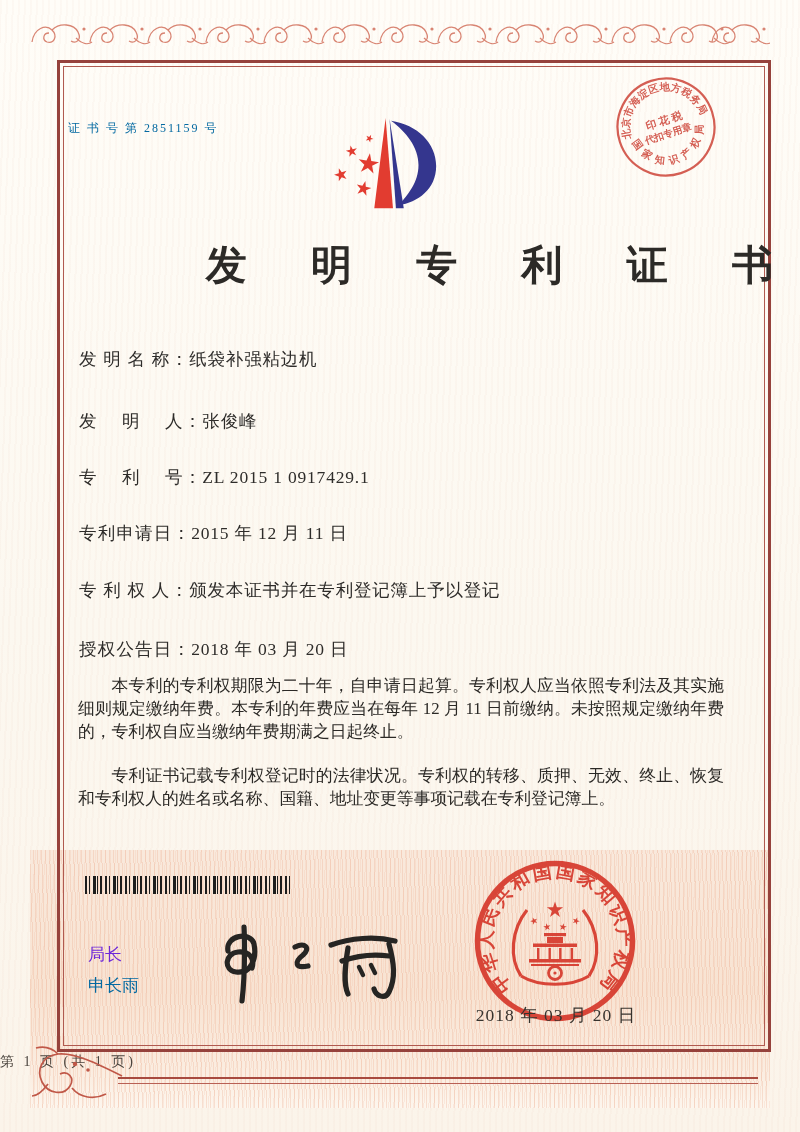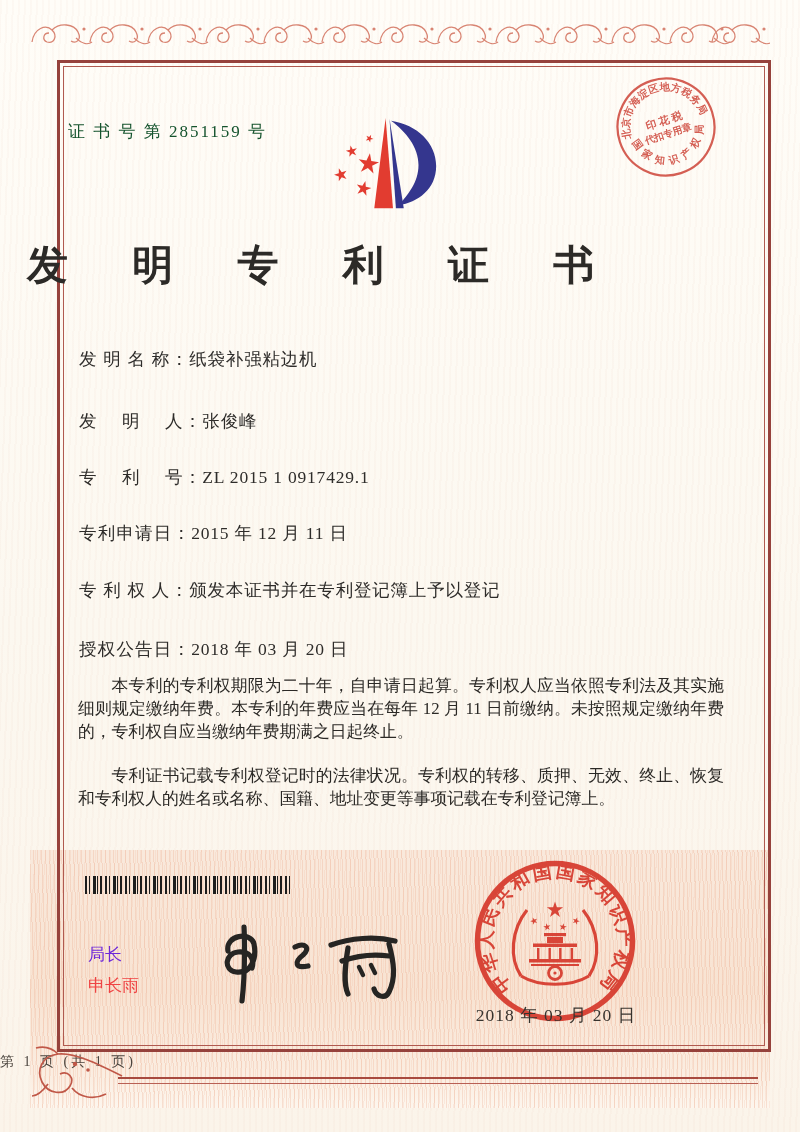--- a/index.html
+++ b/index.html
@@ -24,26 +24,26 @@
       repeating-linear-gradient(-86deg, rgba(240,185,160,.22) 0 1px, rgba(255,255,255,0) 1px 5px),
       linear-gradient(180deg,#f9e9dc 0%,#f8e3d2 55%,#fbeee2 88%,#fdf6ee 100%);
   }
   .frame{
     position:absolute;left:57px;top:60px;width:708px;height:986px;
     border:3px solid #96423c;
   }
   .frame-inner{position:absolute;inset:3px;border:1.5px solid #b05a50;}
   .ornament-top{position:absolute;left:30px;top:18px;width:740px;height:30px;}
   .cert-no{
-    position:absolute;left:68px;top:120px;font-size:17px;letter-spacing:2px;color:#14532d;
+    position:absolute;left:68px;top:120px;font-size:12px;letter-spacing:2px;color:#0369a1;
   }
   .logo{position:absolute;left:330px;top:112px;width:122px;height:108px;}
   .tax-stamp{position:absolute;left:615px;top:76px;width:102px;height:102px;opacity:.88;}
   .title{
-    position:absolute;left:0;right:0;top:238px;text-align:left;
+    position:absolute;left:0;right:0;top:238px;text-align:right;
     font-size:41px;font-weight:700;letter-spacing:27px;text-indent:27px;color:#2c2a27;
   }
   .field{position:absolute;left:79px;font-size:17.5px;letter-spacing:.8px;white-space:nowrap;text-align:right;}
   .f1{top:347px}.f2{top:409px}.f3{top:465px}.f4{top:521px}.f5{top:578px}.f6{top:637px}
   .field .lab{letter-spacing:1.2px;}
   .paras{
     position:absolute;left:78px;top:674px;width:646px;
     font-size:16.8px;line-height:23px;text-align:justify;color:#2b2926;
   }
   .paras p{margin:0;text-indent:2em;}
@@ -53,21 +53,21 @@
     background:repeating-linear-gradient(90deg,
       #1d1d1d 0 2px, rgba(0,0,0,0) 2px 4px,
       #1d1d1d 4px 5px, rgba(0,0,0,0) 5px 8px,
       #1d1d1d 8px 11px, rgba(0,0,0,0) 11px 12px,
       #1d1d1d 12px 13px, rgba(0,0,0,0) 13px 15px,
       #1d1d1d 15px 17px, rgba(0,0,0,0) 17px 20px);
   }
   .signer-title{position:absolute;left:88px;top:943px;font-size:17px;
     font-family:"Liberation Sans","DejaVu Sans",sans-serif;color:#6d28d9;}
   .signer-name{position:absolute;left:88px;top:974px;font-size:17px;
-    font-family:"Liberation Sans","DejaVu Sans",sans-serif;color:#ef4444;}
+    font-family:"Liberation Sans","DejaVu Sans",sans-serif;color:#0369a1;}
   .signature{position:absolute;left:198px;top:915px;width:215px;height:90px;}
   .seal{position:absolute;left:472px;top:858px;width:166px;height:166px;opacity:.93;}
   .seal-date{position:absolute;left:458px;top:1003px;width:196px;text-align:center;
     font-size:17.5px;letter-spacing:1px;color:#37332e;}
   .footer{position:absolute;left:0;right:0;top:1053px;text-align:left;
     font-size:14px;letter-spacing:3px;color:#4a443e;}
   .bottom-rule{
     position:absolute;left:118px;right:42px;top:1077px;height:4px;
     border-top:2px solid #a84a3f;border-bottom:1px solid #b86055;
   }

